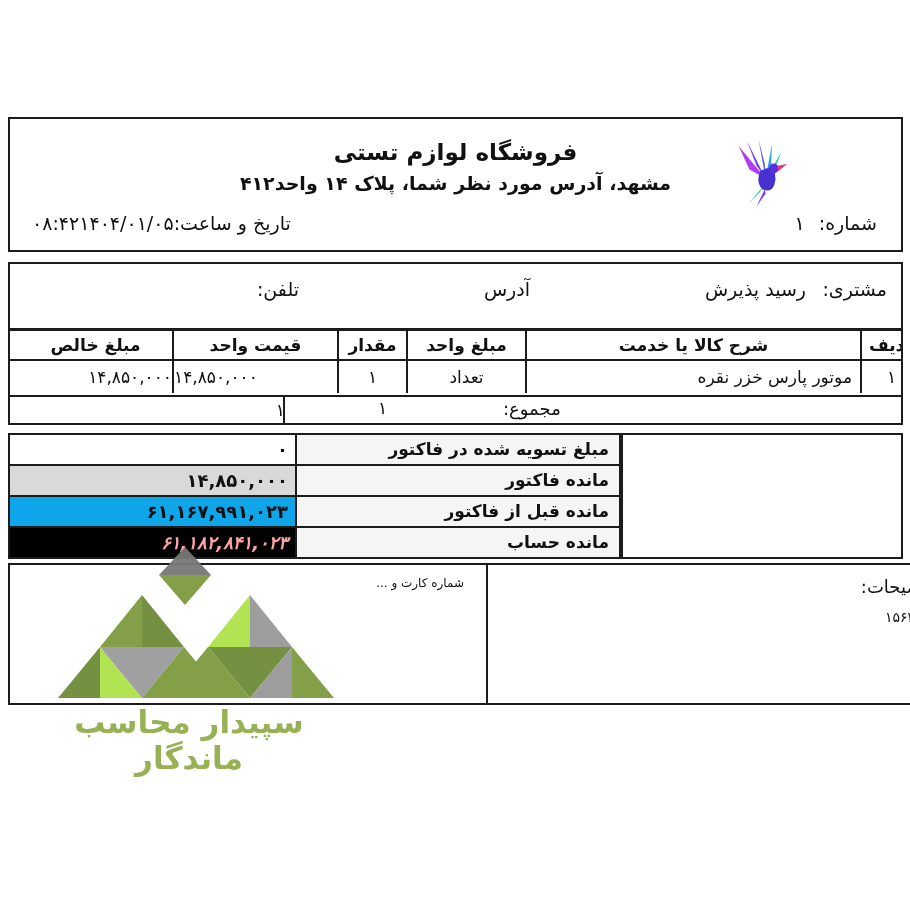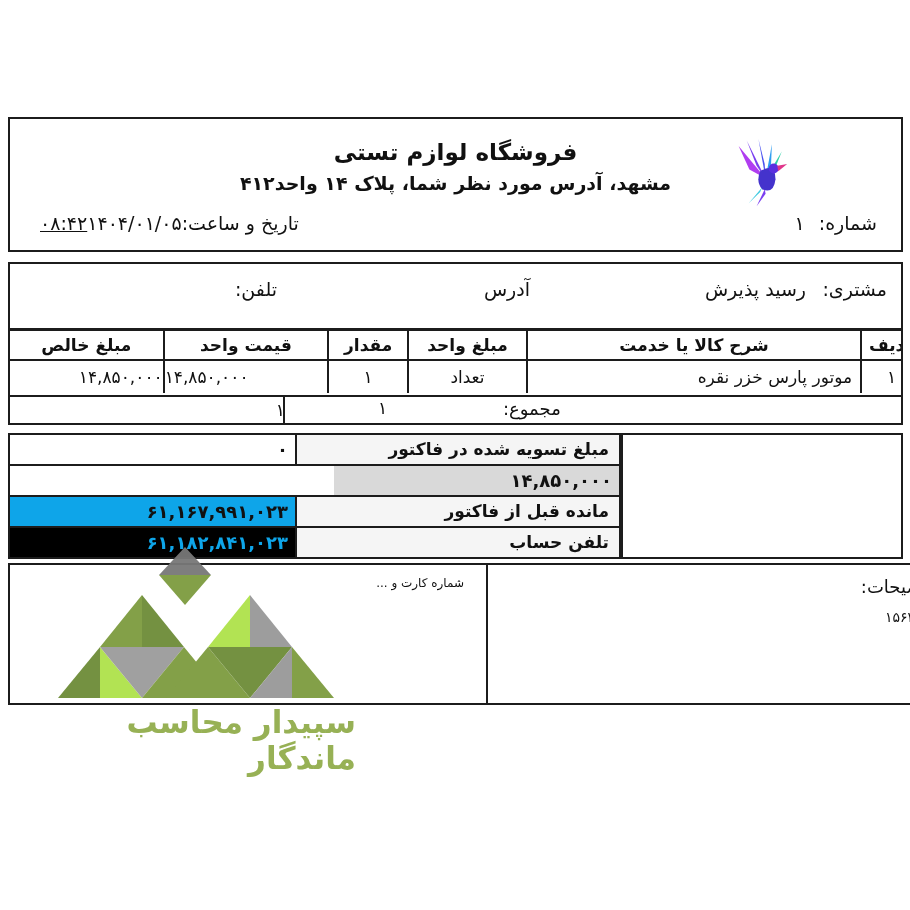--- a/index.html
+++ b/index.html
@@ -7,40 +7,40 @@
   .page{position:relative;width:910px;height:910px;direction:rtl;overflow:hidden;background:#fff;}
   .box{position:absolute;border:2px solid #1c1c1c;background:#fff;box-sizing:border-box;}
   .num{direction:ltr;unicode-bidi:embed;}
 
   
   .hdr-title{text-align:center;font-weight:bold;font-size:23px;margin-top:20px;}
   .hdr-addr{text-align:center;font-weight:bold;font-size:19px;margin-top:7px;}
   .hdr-no{position:absolute;top:93px;right:24px;font-size:19px;}
   .hdr-no .v{margin-right:14px;}
   .hdr-dt{position:absolute;top:93px;left:16px;font-size:19px;}
-  .hdr-dt .t{margin-left:14px;text-decoration:underline;}
+  .hdr-dt .t{margin-left:6px;}
   .bird{position:absolute;top:18px;right:112px;}
 
   
   .cust span{position:absolute;top:14px;font-size:19px;}
   .c-lab{right:14px;}
   .c-name{right:95px;}
   .c-addr{right:371px;}
-  .c-tel{right:624px;}
+  .c-tel{right:602px;}
 
   
   .trow{display:flex;direction:rtl;}
   .cell{box-sizing:border-box;border-left:2px solid #1c1c1c;font-size:17px;display:flex;align-items:center;justify-content:center;overflow:hidden;white-space:nowrap;}
   .cell:last-child{border-left:none;}
   .thead .cell{font-weight:bold;height:28px;}
   .tbody .cell{height:32px;}
   .c-radif{width:41px;padding-left:20px;}
   .c-desc{width:335px;justify-content:flex-start;padding-right:8px;}
   .c-unit{width:119px;}
-  .c-qty{width:80px;}
+  .c-qty{width:69px;}
   .c-uprice{width:165px;justify-content:flex-start;padding-right:6px;}
   .c-net{width:153px;justify-content:flex-end;padding-left:6px;}
   .thead .c-desc,.thead .c-uprice,.thead .c-net{justify-content:center;padding:0;}
 
   
   .totL{position:absolute;left:2px;top:0;width:273px;height:26px;line-height:26px;text-align:right;padding-left:2px;box-sizing:border-box;font-size:17px;}
   .totL .num{margin-left:16px;}
   .totR{position:absolute;right:2px;top:0;width:616px;height:26px;border-left:2px solid #1c1c1c;box-sizing:border-box;}
   .totR .lab{position:absolute;left:218px;top:1px;font-size:18px;}
   .totR .qty{position:absolute;left:93px;top:1px;font-size:17px;}
@@ -122,29 +122,30 @@
     <div class="totL">
       <span class="num">۱</span>
     </div>
   </div>
 
   <div class="srow" style="top:433px;">
     <div class="s-lab">مبلغ تسویه شده در فاکتور</div>
     <div class="s-val" style="background-color: rgb(255, 255, 255);">۰</div>
   </div>
   <div class="srow" style="top:464px;">
+    <div class="s-lab">مانده فاکتور</div>
     <div class="s-val" style="background-color: rgb(217, 217, 217);">۱۴,۸۵۰,۰۰۰</div>
   </div>
   <div class="srow" style="top:495px;">
     <div class="s-lab">مانده قبل از فاکتور</div>
     <div class="s-val" style="background-color: #0ea5e9;">۶۱,۱۶۷,۹۹۱,۰۲۳</div>
   </div>
   <div class="srow" style="top:526px;">
-    <div class="s-lab">تلفن حساب</div>
-    <div class="s-val" id="sv3" style="background-color: rgb(0, 0, 0); color: #0ea5e9;">۶۱,۱۸۲,۸۴۱,۰۲۳</div>
+    <div class="s-lab">مانده حساب</div>
+    <div class="s-val" id="sv3" style="background-color: rgb(0, 0, 0); color: #fca5a5; font-style: italic;">۶۱,۱۸۲,۸۴۱,۰۲۳</div>
   </div>
 
   <div class="box" style="left:621px;top:433px;width:282px;height:126px;"></div>
 
   <div class="box" style="left:8px;top:563px;width:480px;height:142px;">
     <div class="card-note">شماره کارت و ...</div>
   </div>
   <div class="box" style="left:486px;top:563px;width:464px;height:142px;">
     <div class="notes-lab">توضیحات:</div>
     <div class="notes-val num">۱۵۶۳۰۶</div>
@@ -163,15 +164,15 @@
       <polygon points="144,104 102,155 186,155" fill="#7d9b3f"></polygon>
 
       <polygon points="210,52 168,104 210,104" fill="#aee24a"></polygon>
       <polygon points="210,52 210,104 252,104" fill="#989898"></polygon>
       <polygon points="168,104 126,155 210,155" fill="#7d9b3f"></polygon>
       <polygon points="168,104 252,104 210,155" fill="#6d8c37"></polygon>
       <polygon points="252,104 210,155 252,155" fill="#989898"></polygon>
       <polygon points="252,104 252,155 294,155" fill="#7d9b3f"></polygon>
     </svg>
   </div>
-  <div class="wm-text" style="color: rgb(151, 177, 85); text-align: right;">سپیدار محاسب ماندگار</div>
+  <div class="wm-text" style="color: rgb(151, 177, 85);">سپیدار محاسب ماندگار</div>
 
 </div>
 
 </body></html>

